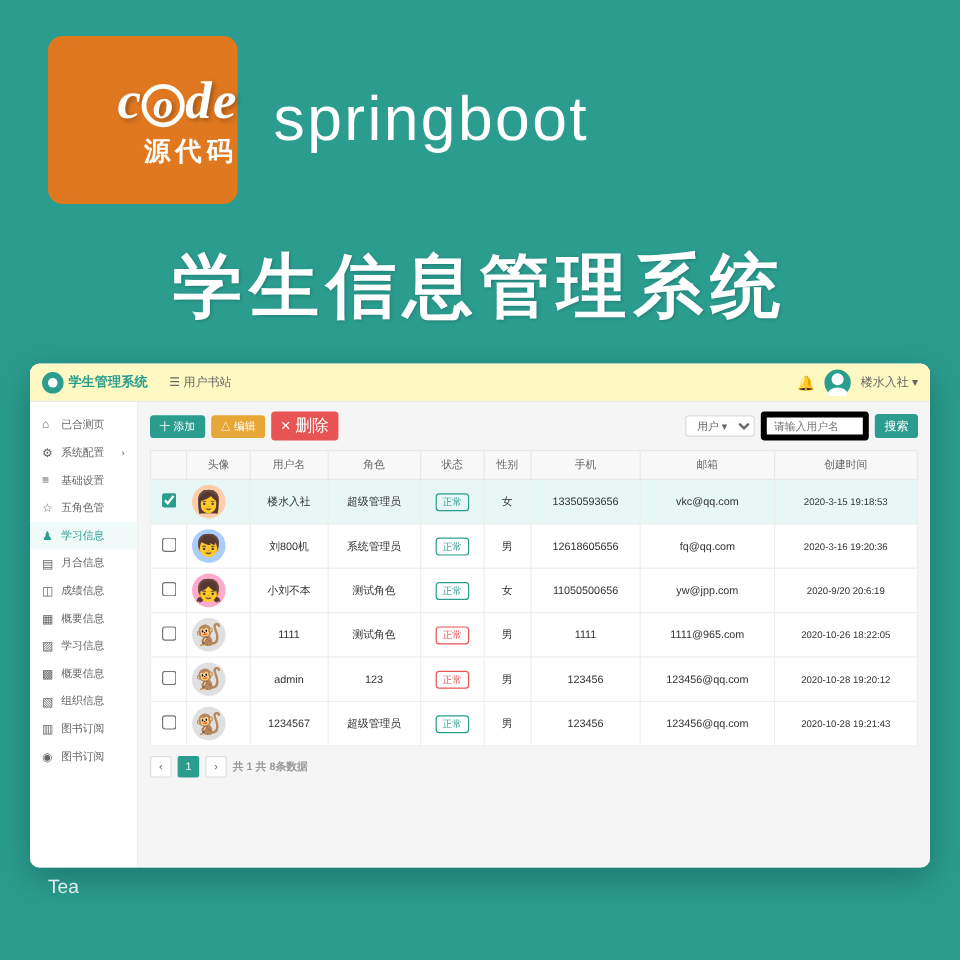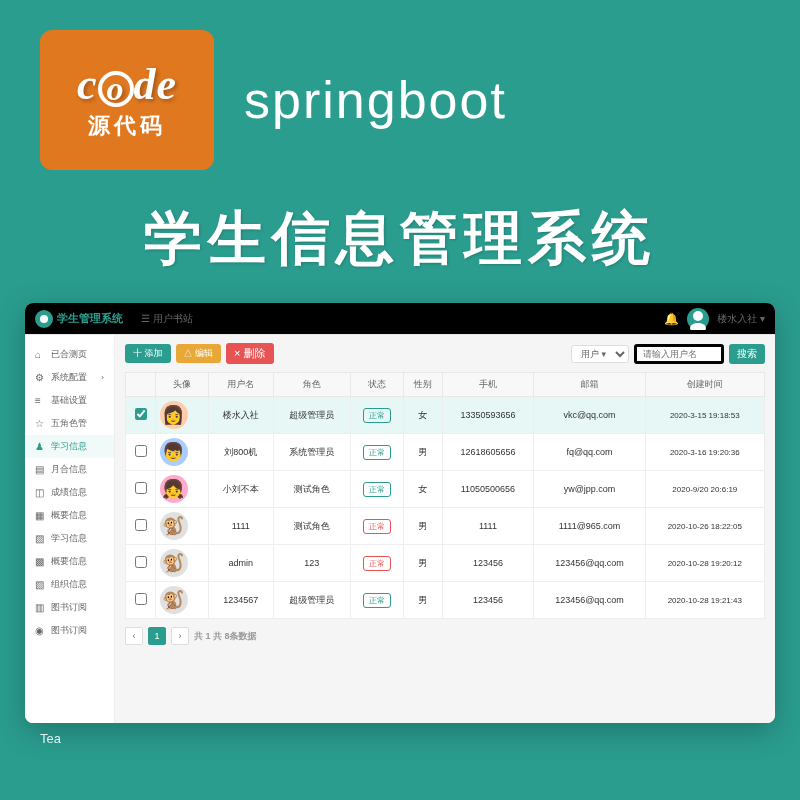--- a/index.html
+++ b/index.html
@@ -15,25 +15,25 @@
     .top-section {
       display: flex;
       align-items: center;
       padding: 30px 40px 20px 40px;
       gap: 30px;
     }
 
     .logo-box {
       background: #e07820;
       border-radius: 12px;
-      width: 174px;
+      width: 158px;
       height: 140px;
       display: flex;
       flex-direction: column;
-      align-items: center;
+      align-items: flex-end;
       justify-content: center;
       flex-shrink: 0;
     }
 
     .logo-code {
       font-size: 48px;
       font-weight: 900;
       color: white;
       font-family: 'Georgia', serif;
       letter-spacing: 2px;
@@ -75,21 +75,21 @@
       margin: 0 25px;
       background: white;
       border-radius: 8px;
       box-shadow: 0 8px 30px rgba(0,0,0,0.25);
       overflow: hidden;
       height: 420px;
     }
 
     
     .app-header {
-      background: #000000;
+      background: #fef9c3;
       border-bottom: 1px solid #e8e8e8;
       display: flex;
       align-items: center;
       padding: 0 10px;
       height: 32px;
     }
 
     .app-logo {
       display: flex;
       align-items: center;
@@ -222,42 +222,42 @@
       font-size: 9px;
       cursor: pointer;
     }
 
     .btn-delete {
       background: #e85454;
       color: white;
       border: none;
       border-radius: 3px;
       padding: 3px 8px;
-      font-size: 11px;
+      font-size: 14px;
       cursor: pointer;
     }
 
     .toolbar-right {
       margin-left: auto;
       display: flex;
       align-items: center;
       gap: 5px;
     }
 
     .toolbar-select {
       border: 1px solid #ddd;
       border-radius: 3px;
       padding: 2px 5px;
       font-size: 9px;
       color: #666;
       background: white;
     }
 
     .search-input {
-      border: 3px solid #000000;
+      border: 5px solid #000000;
       border-radius: 3px;
       padding: 2px 6px;
       font-size: 9px;
       width: 90px;
     }
 
     .btn-search {
       background: #2a9d8f;
       color: white;
       border: none;
@@ -368,21 +368,21 @@
     .page-info {
       font-size: 9px;
       color: #999;
       font-weight: bold;
     }
 
     
     .bottom-label {
       text-align: left;
       padding: 8px 40px 0;
-      font-size: 13px;
+      font-size: 16px;
       color: rgba(255,255,255,0.85);
     }
   </style>
 </head>
 <body>
 
 <div class="top-section">
   <div class="logo-box">
     <div class="logo-code">
       <span style="font-family:Georgia,serif;font-weight:900;font-style:italic;font-size:44px;color:white;letter-spacing:1px;">

